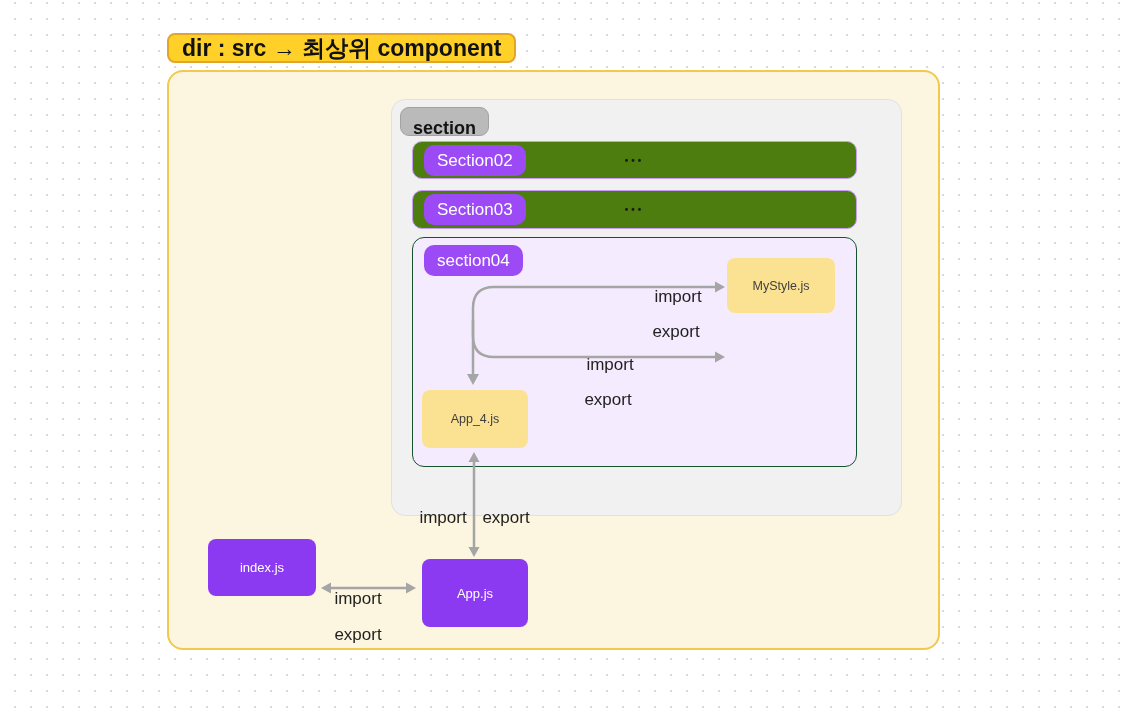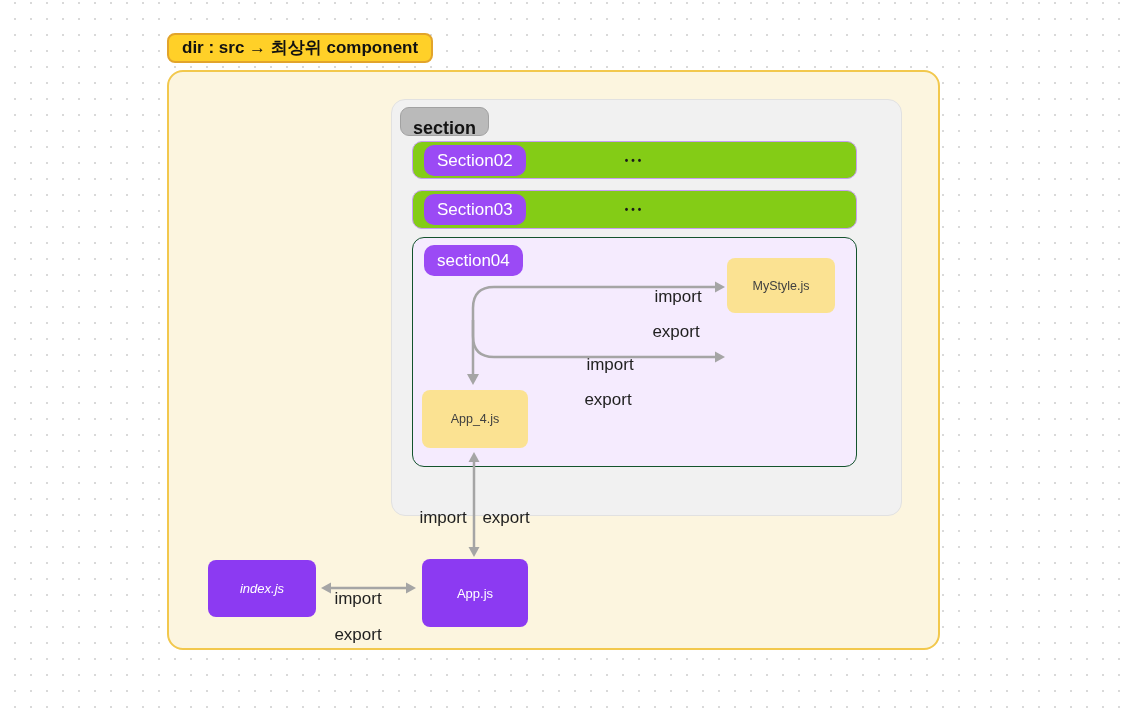--- a/index.html
+++ b/index.html
@@ -7,40 +7,40 @@
   .canvas{
     position:relative;width:1124px;height:713px;overflow:hidden;background:#ffffff;
     background-image:radial-gradient(circle,#d9d9d9 1.1px,transparent 1.2px);
     background-size:16px 16px;background-position:7px 11px;
   }
   .abs{position:absolute;}
   
   .title-badge{
     left:167px;top:33px;height:30px;line-height:26px;padding:0 13px;
     background:#ffd028;border:2px solid #e2a42b;border-radius:8px;
-    font-size:17px;font-weight:700;color:#111;box-sizing:border-box;white-space:nowrap;
+    font-size:23px;font-weight:700;color:#111;box-sizing:border-box;white-space:nowrap;
   }
   
   .outer{
     left:167px;top:70px;width:773px;height:580px;box-sizing:border-box;
     background:#fcf5df;border:2px solid #f2c84d;border-radius:16px;
   }
   
   .gray-panel{
     left:222px;top:27px;width:511px;height:417px;box-sizing:border-box;
     background:#f1f1f1;border:1px solid #e1e1e1;border-radius:14px;
   }
   .section-badge{
     left:8px;top:7px;height:29px;line-height:27px;padding:7px 12px;box-sizing:border-box;
     background:#bababa;border:1px solid #a2a2a2;border-radius:9px;
     font-size:18px;font-weight:600;color:#141414;
   }
   .prow{
     left:20px;width:445px;height:38px;box-sizing:border-box;
-    background:#84cc16;border:1px solid #c89ef3;border-radius:10px;
+    background:#4d7c0f;border:1px solid #c89ef3;border-radius:10px;
     display:flex;align-items:center;padding-left:11px;
   }
   .row02{top:41px;}
   .row03{top:90px;height:39px;align-items:center;}
   .pbadge{
     display:inline-block;height:31px;line-height:31px;padding:0 13px;
     background:#9b4af5;border-radius:10px;color:#ffffff;font-size:17px;font-weight:500;
     white-space:nowrap;
   }
   .dots{
@@ -58,21 +58,21 @@
     font-size:12.5px;font-weight:500;color:#404040;
   }
   .mystyle{left:314px;top:20px;}
   .classstyle{left:314px;top:92px;}
   .app4{left:9px;top:152px;width:106px;height:58px;}
   .pbox{
     position:absolute;background:#8c3af2;border-radius:8px;
     display:flex;align-items:center;justify-content:center;
     font-size:13px;font-weight:500;color:#ffffff;
   }
-  .indexjs{left:39px;top:488px;width:108px;height:57px;font-style:italic;}
+  .indexjs{left:39px;top:467px;width:108px;height:57px;}
   .appjs{left:253px;top:487px;width:106px;height:68px;}
   .lbl{
     position:absolute;transform:translate(-50%,-50%);
     font-size:17px;font-weight:400;color:#1f1f1f;white-space:nowrap;margin-top:28px;
   }
   .lbl-import1{left:265px;top:31px;}
   .lbl-export1{left:263px;top:66px;}
   .lbl-import2{left:197px;top:99px;}
   .lbl-export2{left:195px;top:134px;}
   .lbl-pb-import{left:51px;top:390px;}

